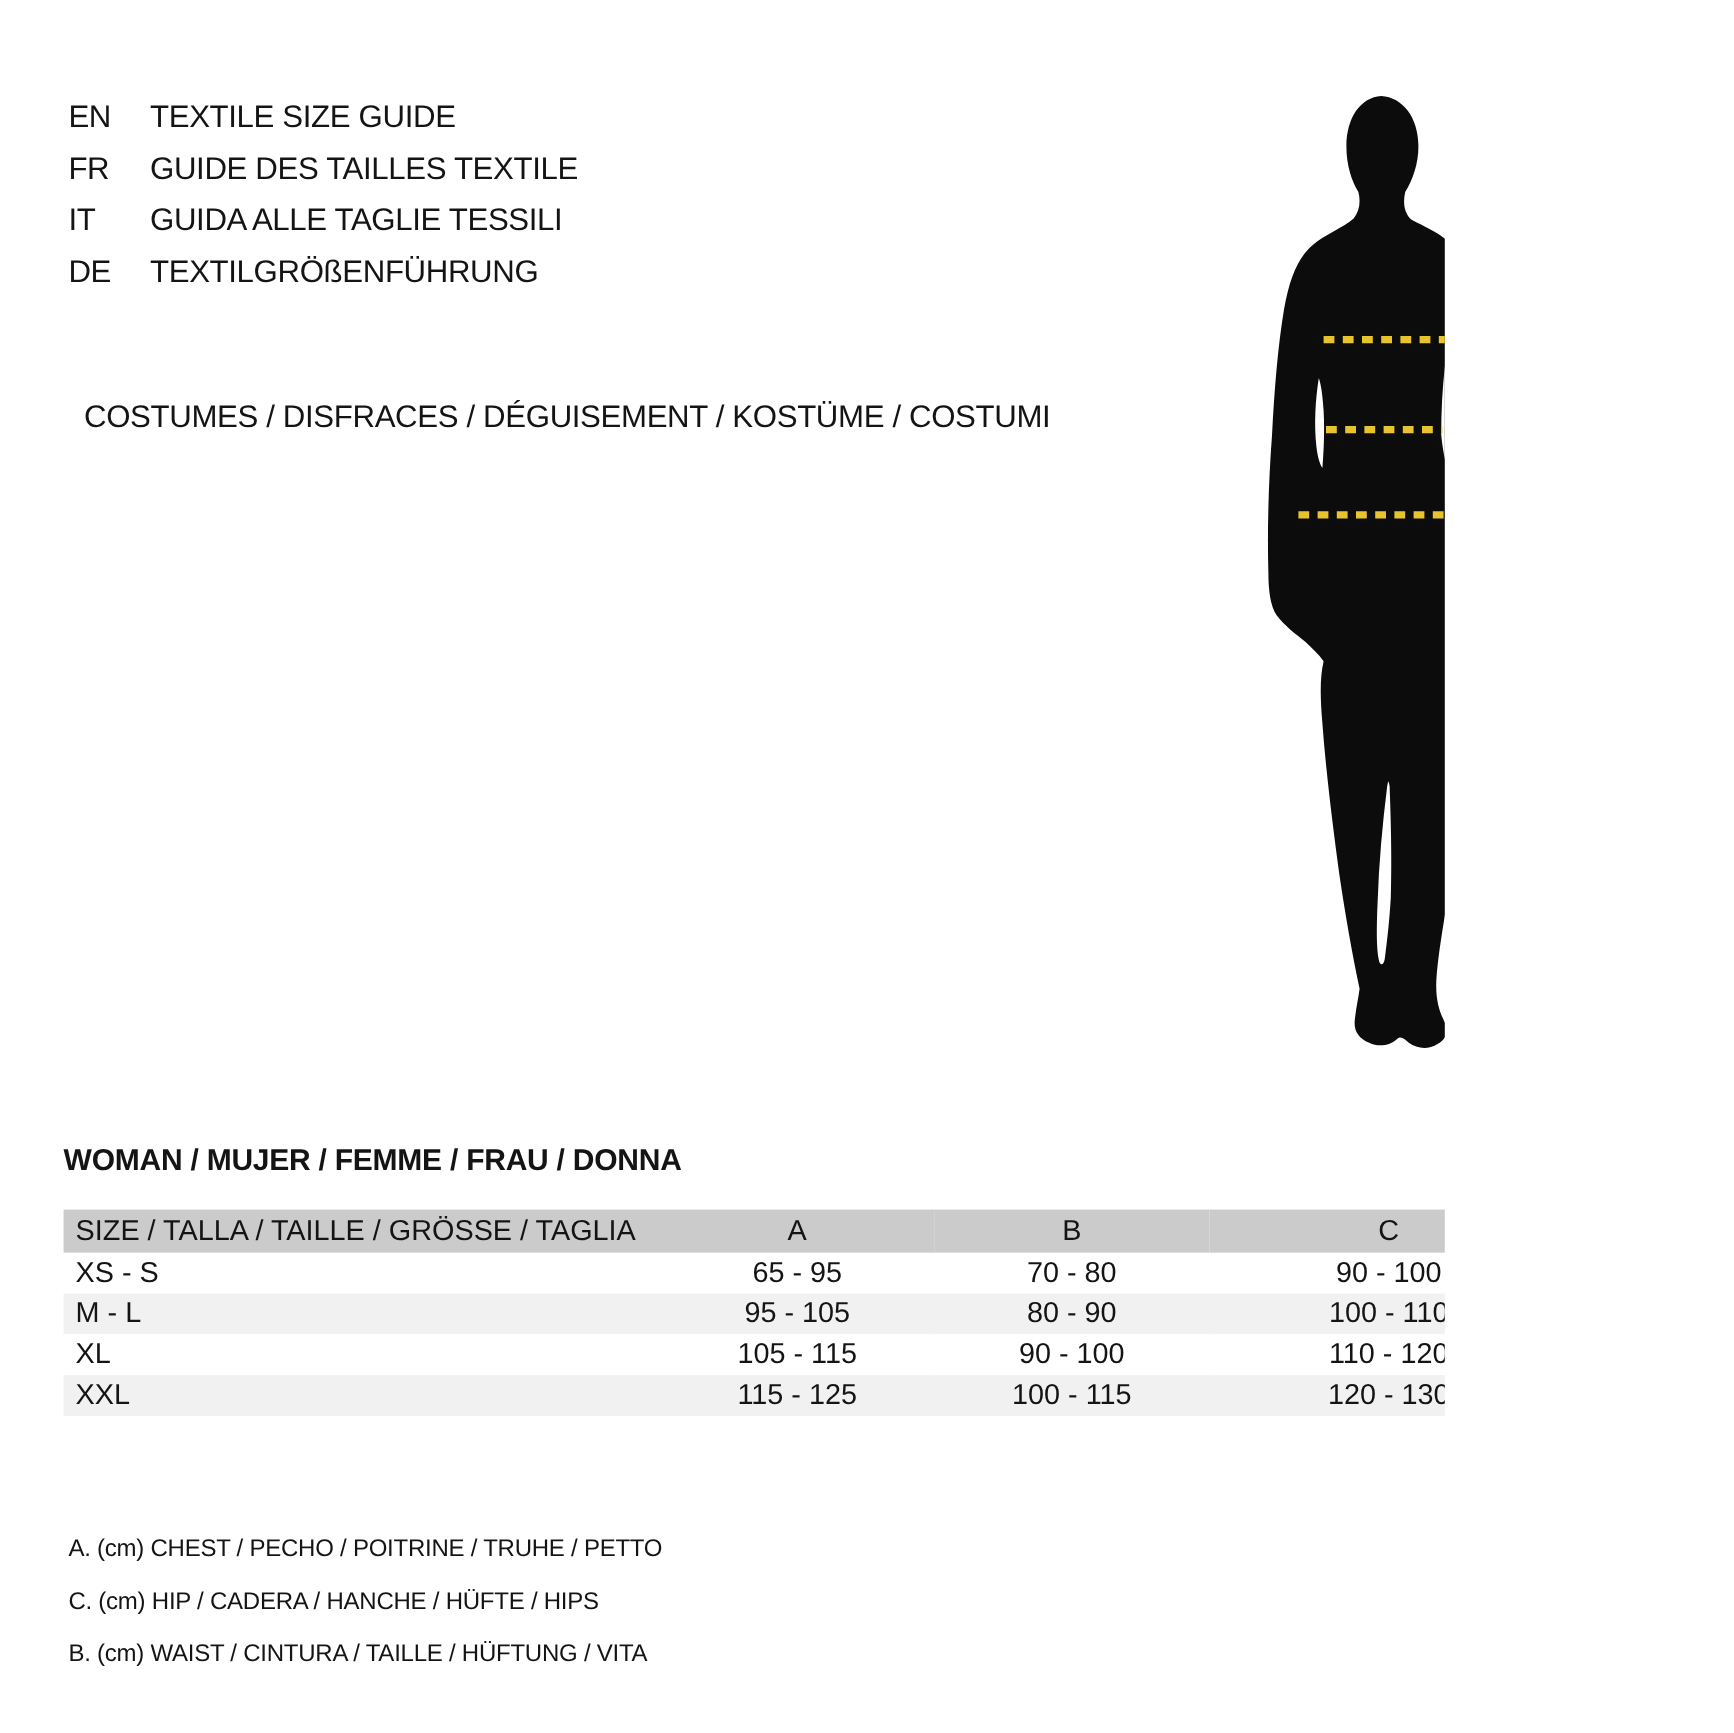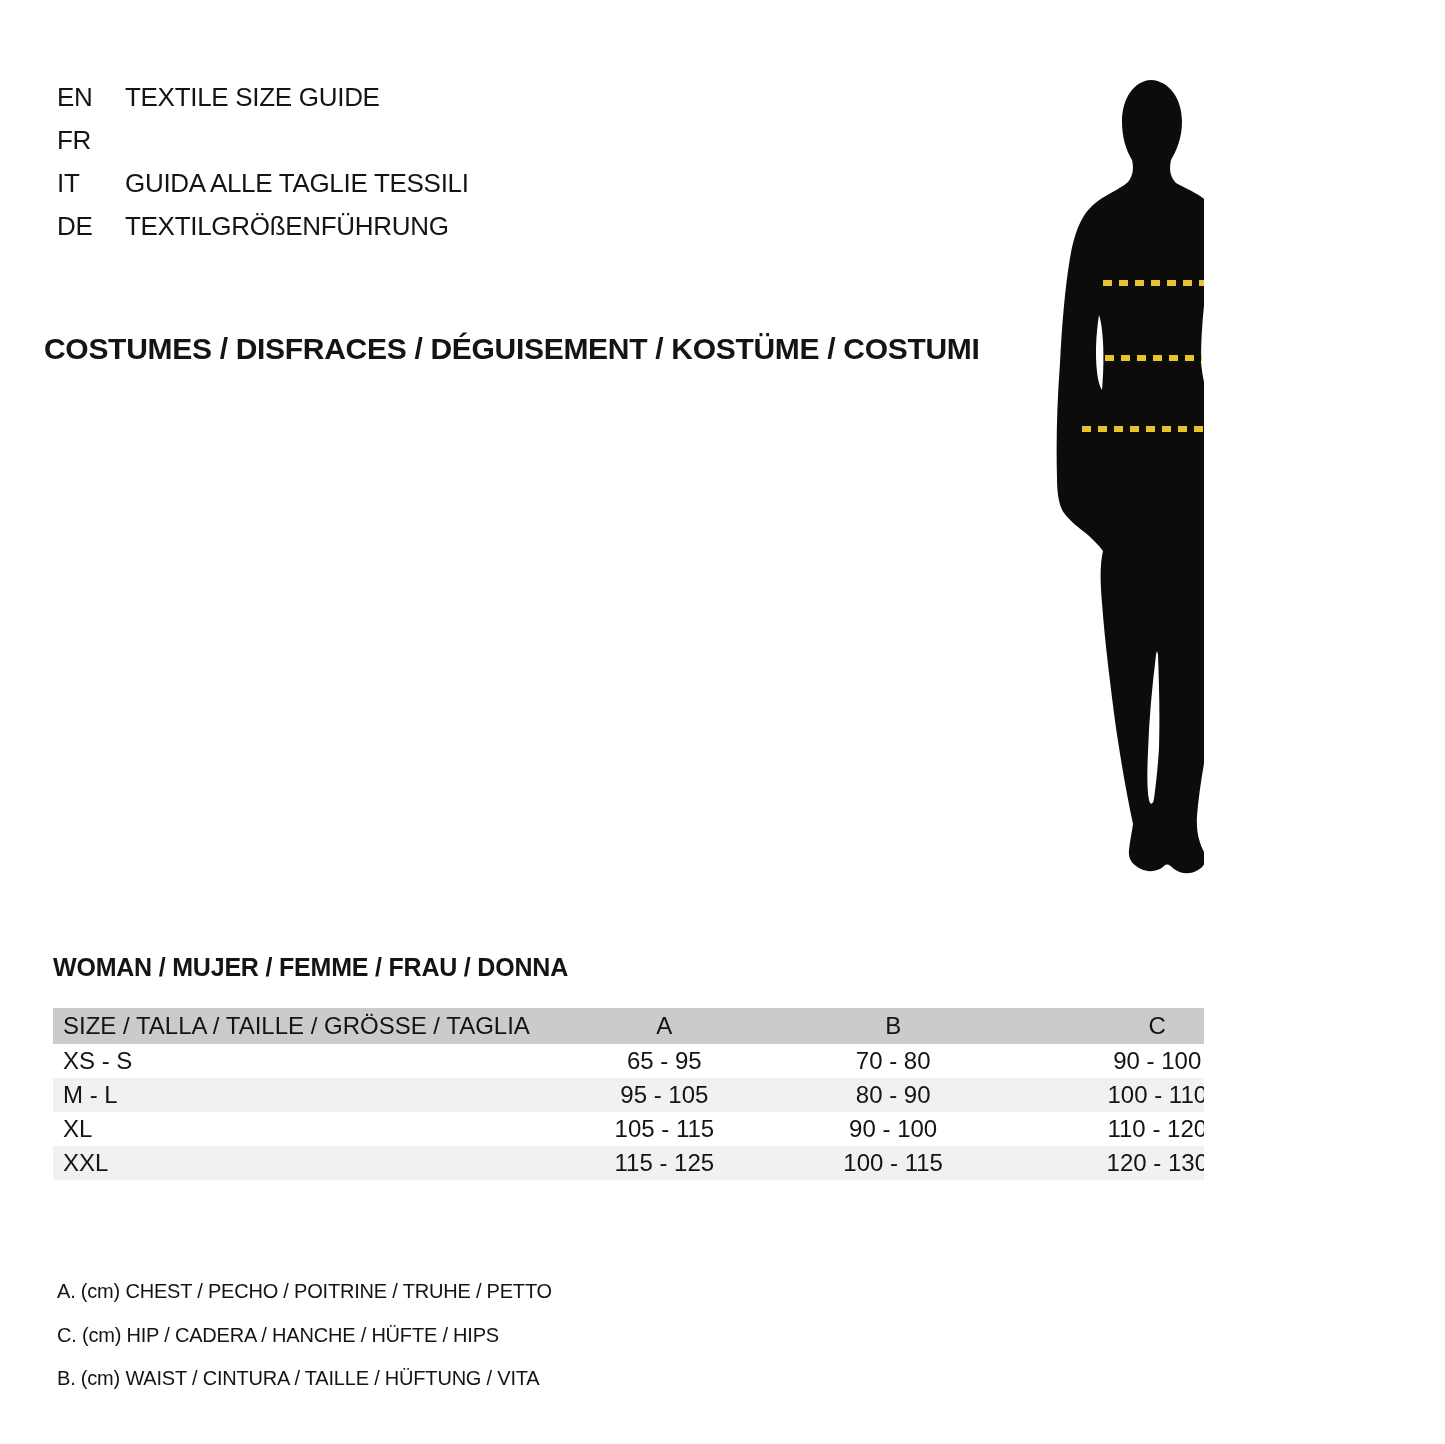--- a/index.html
+++ b/index.html
@@ -24,24 +24,24 @@
     align-items: center;
     font-size: 26px;
     font-weight: 500;
     letter-spacing: -0.3px;
     white-space: nowrap;
   }
   .lang-code { width: 68px; flex: 0 0 68px; }
   
   .category-heading {
     position: absolute;
-    left: 44px;
+    left: 70px;
     top: 332px;
-    font-size: 30px;
-    font-weight: 700;
+    font-size: 26px;
+    font-weight: 400;
     letter-spacing: -0.3px;
     white-space: nowrap;
   }
   
   .figure-wrap {
     position: absolute;
     left: 1048px;
     top: 72px;
     width: 300px;
     height: 810px;
@@ -108,20 +108,21 @@
 
 <div class="page">
 
   <div class="languages">
     <div class="lang-row">
       <span class="lang-code">EN</span>
       <span class="lang-title">TEXTILE SIZE GUIDE</span>
     </div>
     <div class="lang-row">
       <span class="lang-code">FR</span>
+      <span class="lang-title">GUIDE DES TAILLES TEXTILE</span>
     </div>
     <div class="lang-row">
       <span class="lang-code">IT</span>
       <span class="lang-title">GUIDA ALLE TAGLIE TESSILI</span>
     </div>
     <div class="lang-row">
       <span class="lang-code">DE</span>
       <span class="lang-title">TEXTILGRÖßENFÜHRUNG</span>
     </div>
   </div>

